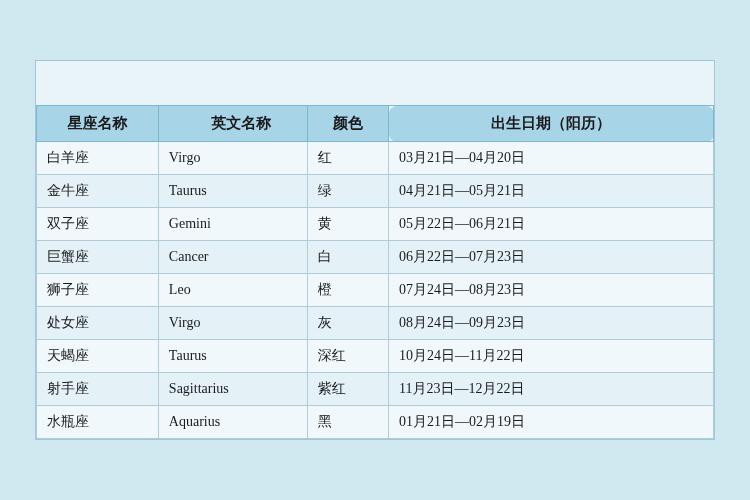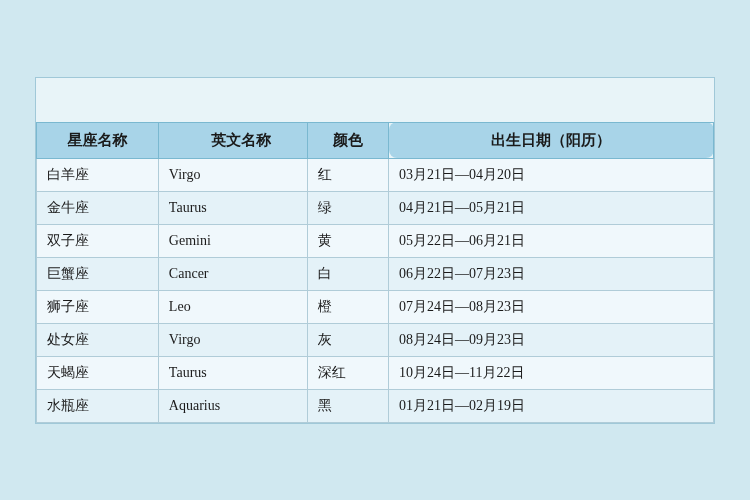--- a/index.html
+++ b/index.html
@@ -114,20 +114,26 @@
           <td>灰</td>
           <td>08月24日—09月23日</td>
         </tr>
         <tr>
           <td>天蝎座</td>
           <td>Taurus</td>
           <td>深红</td>
           <td>10月24日—11月22日</td>
         </tr>
         <tr>
+          <td>射手座</td>
+          <td>Sagittarius</td>
+          <td>紫红</td>
+          <td>11月23日—12月22日</td>
+        </tr>
+        <tr>
           <td>水瓶座</td>
           <td>Aquarius</td>
           <td>黑</td>
           <td>01月21日—02月19日</td>
         </tr>
       </tbody>
   </table>
 </div>
 
 </body></html>

